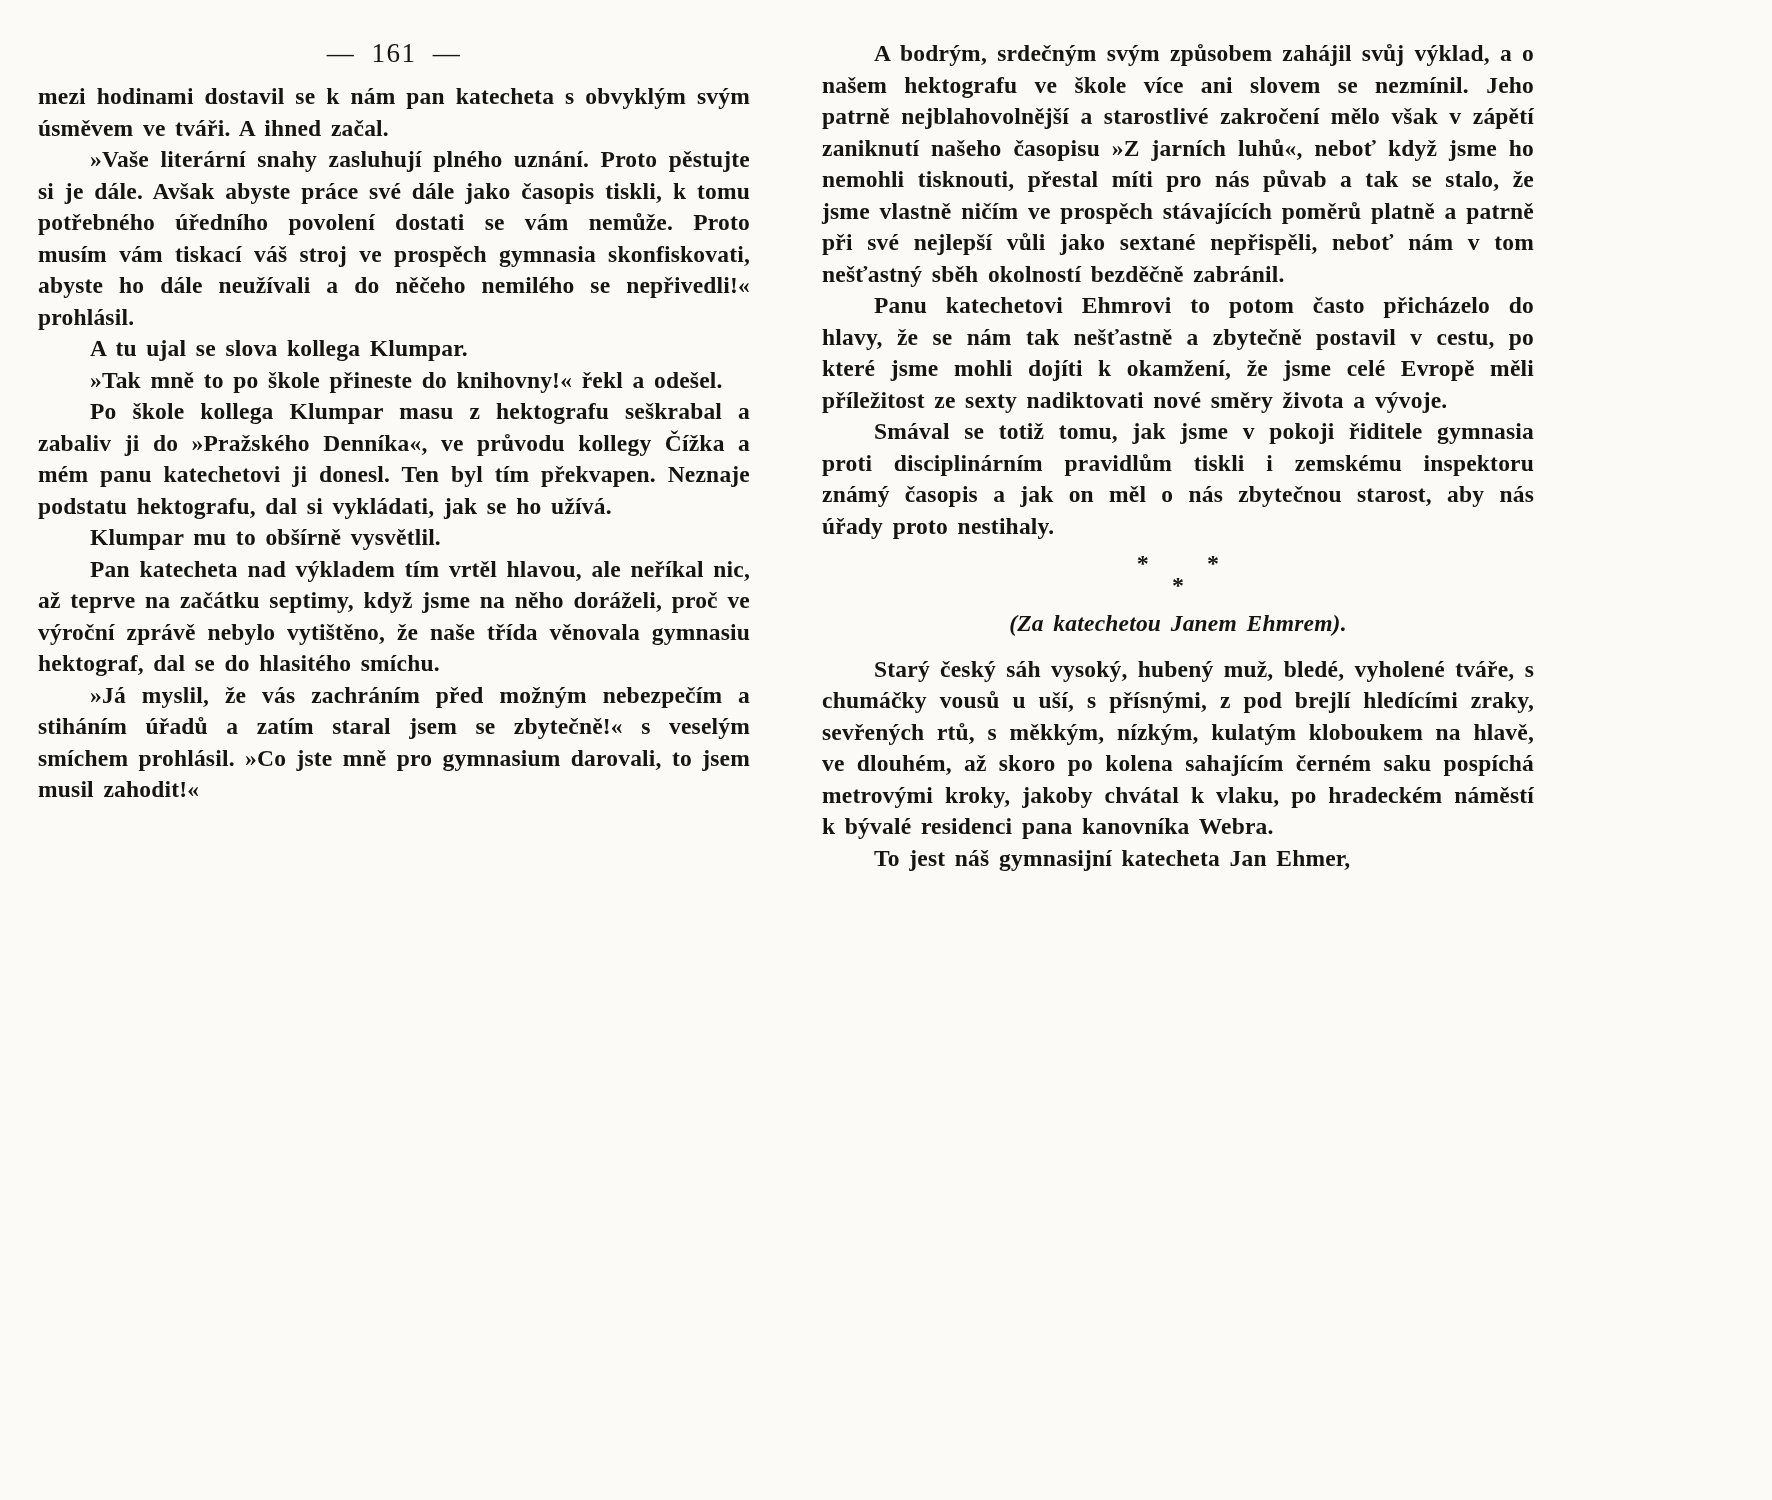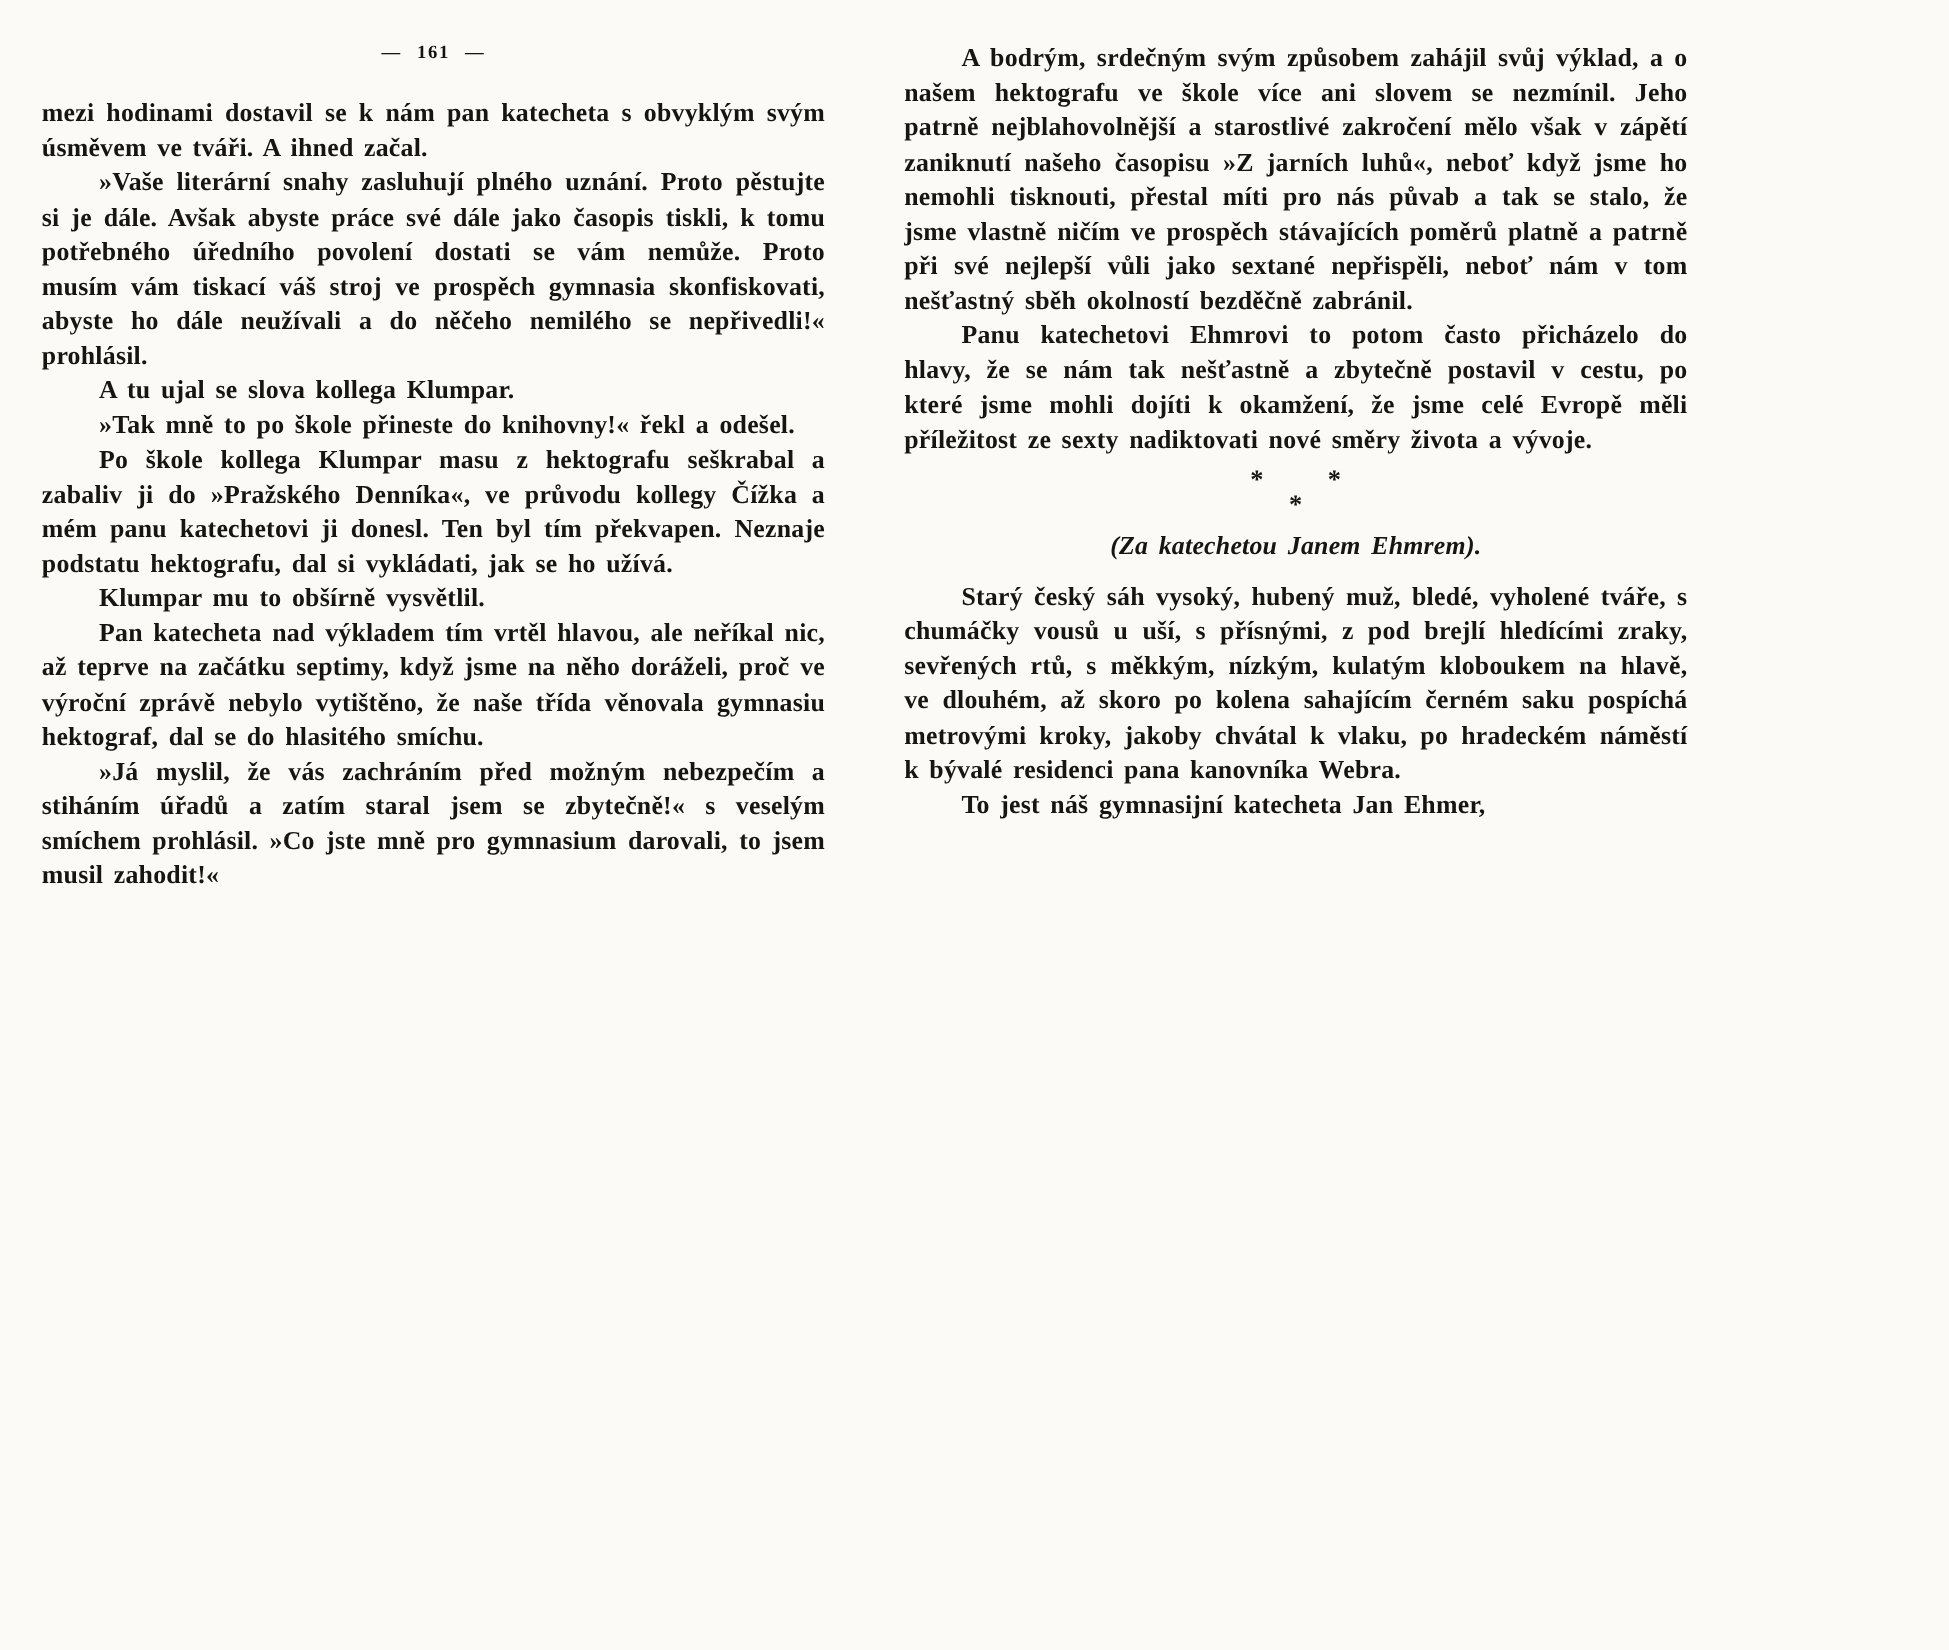--- a/index.html
+++ b/index.html
@@ -17,24 +17,24 @@
     display: flex;
     padding-top: 38px;
   }
 
   .page { width: 712px; }
   .page-left  { margin-left: 38px; }
   .page-right { margin-left: 72px; }
 
   .page-number {
     text-align: center;
-    font-size: 17px;
-    font-weight: 700;
+    font-size: 27px;
+    font-weight: 400;
     letter-spacing: 1.5px;
-    margin-bottom: 30px;
+    margin-bottom: 12px;
     word-spacing: 8px;
   }
 
   .page-body {
     text-align: justify;
     font-size: 23.5px;
     line-height: 31.5px;
     font-weight: 600;
     word-spacing: 3.5px;
     letter-spacing: 0.2px;
@@ -77,20 +77,21 @@
         <p class="para">Klumpar mu to obšírně vysvětlil.</p>
         <p class="para">Pan katecheta nad výkladem tím vrtěl hlavou, ale neříkal nic, až teprve na začátku septimy, když jsme na něho doráželi, proč ve výroční zprávě nebylo vytištěno, že naše třída věnovala gymnasiu hektograf, dal se do hlasitého smíchu.</p>
         <p class="para">»Já myslil, že vás zachráním před možným nebezpečím a stiháním úřadů a zatím staral jsem se zbytečně!« s veselým smíchem prohlásil. »Co jste mně pro gymnasium darovali, to jsem musil zahodit!«</p>
       </div>
   </div>
 
   <div class="page page-right">
     <div class="page-body">
         <p class="para">A bodrým, srdečným svým způsobem zahájil svůj výklad, a o našem hektografu ve škole více ani slovem se nezmínil. Jeho patrně nejblahovolnější a starostlivé zakročení mělo však v zápětí zaniknutí našeho časopisu »Z jarních luhů«, neboť když jsme ho nemohli tisknouti, přestal míti pro nás půvab a tak se stalo, že jsme vlastně ničím ve prospěch stávajících poměrů platně a patrně při své nejlepší vůli jako sextané nepřispěli, neboť nám v tom nešťastný sběh okolností bezděčně zabránil.</p>
         <p class="para">Panu katechetovi Ehmrovi to potom často přicházelo do hlavy, že se nám tak nešťastně a zbytečně postavil v cestu, po které jsme mohli dojíti k okamžení, že jsme celé Evropě měli příležitost ze sexty nadiktovati nové směry života a vývoje.</p>
+        <p class="para">Smával se totiž tomu, jak jsme v pokoji řiditele gymnasia proti disciplinárním pravidlům tiskli i zemskému inspektoru známý časopis a jak on měl o nás zbytečnou starost, aby nás úřady proto nestihaly.</p>
         <div class="asterism">
           <div class="ast-top">*      *</div>
           <div class="ast-bottom">*</div>
         </div>
         <p class="section-heading">(Za katechetou Janem Ehmrem).</p>
         <p class="para">Starý český sáh vysoký, hubený muž, bledé, vyholené tváře, s chumáčky vousů u uší, s přísnými, z pod brejlí hledícími zraky, sevřených rtů, s měkkým, nízkým, kulatým kloboukem na hlavě, ve dlouhém, až skoro po kolena sahajícím černém saku pospíchá metrovými kroky, jakoby chvátal k vlaku, po hradeckém náměstí k bývalé residenci pana kanovníka Webra.</p>
         <p class="para">To jest náš gymnasijní katecheta Jan Ehmer,</p>
       </div>
   </div>
 

